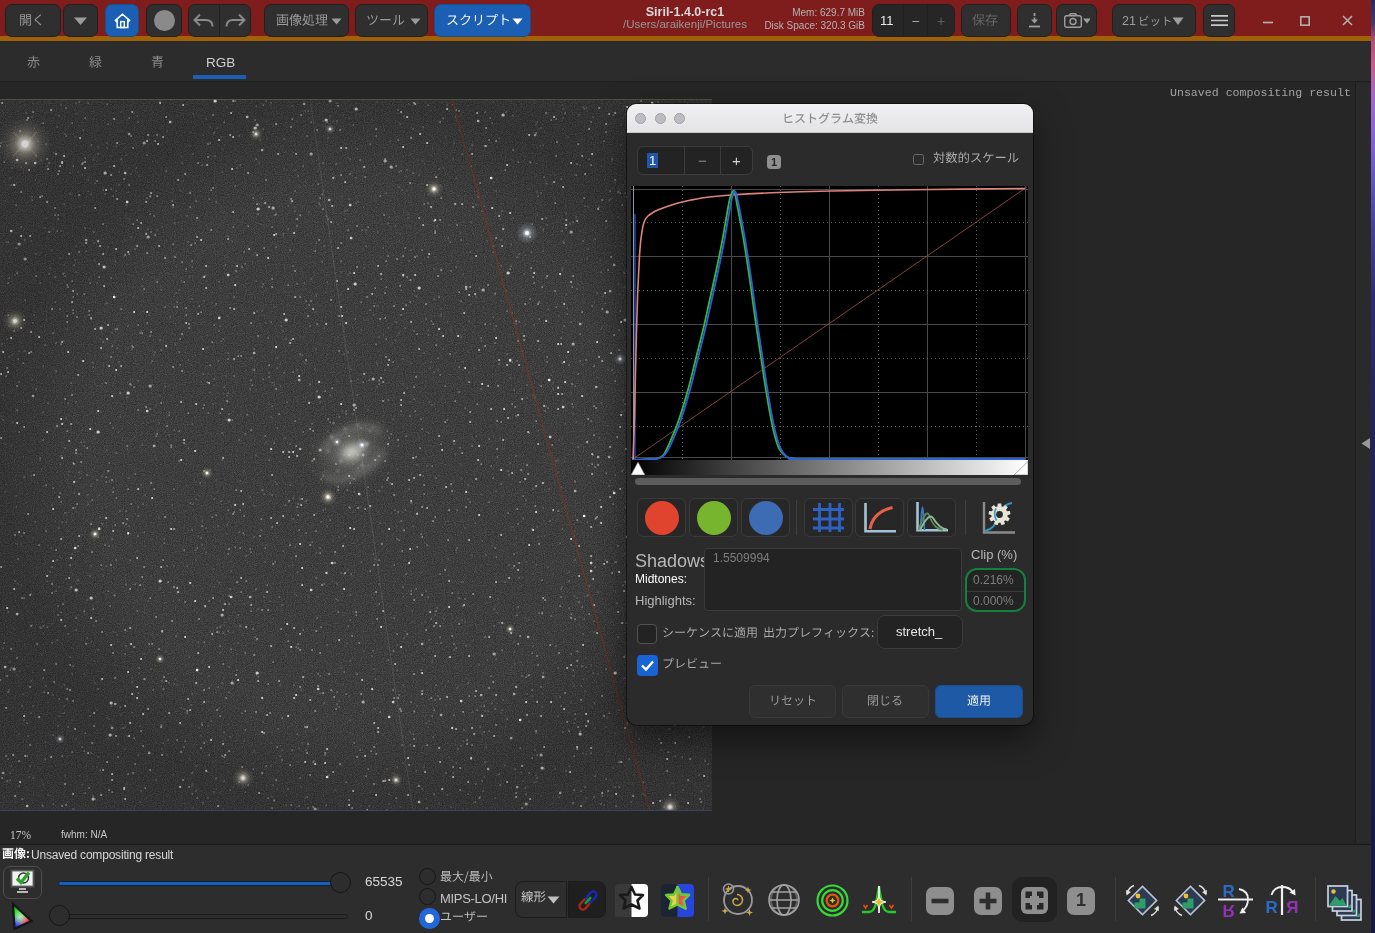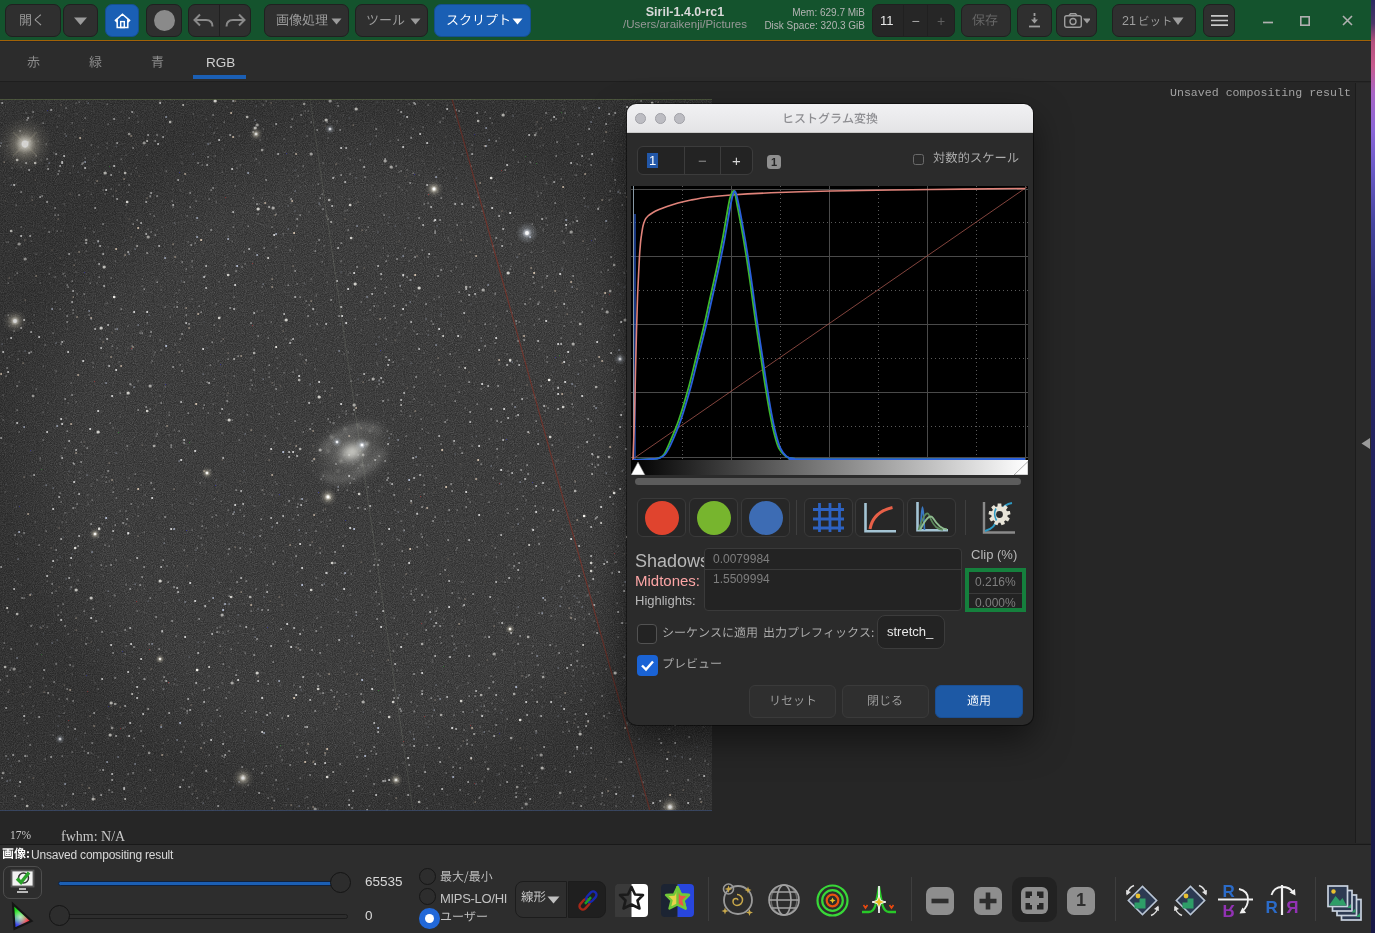--- a/index.html
+++ b/index.html
@@ -1,20 +1,20 @@
 <!DOCTYPE html>
 <html><head><meta charset="utf-8"><style>
 *{margin:0;padding:0;box-sizing:border-box}
 html,body{width:1375px;height:933px;overflow:hidden;background:#262626;
  font-family:"Liberation Sans",sans-serif;}
 .abs{position:absolute}
 .hdr-btn{position:absolute;height:33px;top:4px;border-radius:7px;background:#2f2f2f;
  border:1px solid #202020;color:#9b9b9b;font-size:13px;display:flex;align-items:center;justify-content:center}
 </style></head><body>
-<div class="abs" style="left:0;top:0;width:1371px;height:41px;background:#14532d;border-bottom:1px solid #a16207">
+<div class="abs" style="left:0;top:0;width:1371px;height:41px;background:#7f1d1d;border-bottom:5px solid #a16207">
     <div class="hdr-btn" style="left:5px;width:56px"></div>
     <svg style="position:absolute;left:19px;top:13px" width="27" height="15" viewBox="0 0 27 15">
       <path transform="translate(0,11.7)" d="M3.3 -5.2H9.7V-4.4H3.3ZM3.0 -2.9H10.0V-2.1H3.0ZM7.4 -4.9H8.2V0.8H7.4ZM4.7 -4.9H5.5V-2.5Q5.5 -2.2 5.5 -1.8Q5.4 -1.3 5.2 -0.8Q5.0 -0.3 4.7 0.1Q4.3 0.6 3.8 1.0Q3.6 0.8 3.5 0.7Q3.3 0.5 3.1 0.4Q3.8 -0.0 4.1 -0.6Q4.4 -1.1 4.6 -1.6Q4.7 -2.1 4.7 -2.5ZM1.7 -8.6H5.3V-7.9H1.7ZM7.6 -8.6H11.3V-7.9H7.6ZM10.9 -10.4H11.9V-0.2Q11.9 0.2 11.8 0.5Q11.7 0.7 11.4 0.8Q11.1 1.0 10.6 1.0Q10.1 1.0 9.4 1.0Q9.3 0.9 9.3 0.7Q9.3 0.5 9.2 0.4Q9.1 0.2 9.1 0.0Q9.6 0.1 10.1 0.1Q10.5 0.1 10.7 0.0Q10.8 0.0 10.9 -0.0Q10.9 -0.1 10.9 -0.2ZM1.7 -10.4H5.9V-6.0H1.7V-6.7H5.0V-9.6H1.7ZM11.4 -10.4V-9.6H8.0V-6.7H11.4V-6.0H7.1V-10.4ZM1.2 -10.4H2.1V1.1H1.2Z M22.2 -9.6Q21.9 -9.4 21.7 -9.2Q21.4 -9.0 21.3 -8.8Q20.9 -8.6 20.4 -8.2Q20.0 -7.8 19.4 -7.3Q18.9 -6.9 18.4 -6.5Q17.9 -6.1 17.5 -5.8Q17.2 -5.5 17.0 -5.2Q16.9 -5.0 17.0 -4.8Q17.2 -4.6 17.6 -4.2Q17.9 -3.9 18.4 -3.5Q18.9 -3.2 19.4 -2.7Q19.9 -2.3 20.5 -1.8Q21.0 -1.3 21.5 -0.9Q22.0 -0.4 22.4 -0.0L21.5 0.8Q21.1 0.4 20.6 -0.1Q20.3 -0.5 19.8 -0.9Q19.3 -1.4 18.7 -1.9Q18.1 -2.4 17.5 -2.9Q17.0 -3.4 16.5 -3.7Q15.9 -4.3 15.7 -4.6Q15.6 -5.0 15.8 -5.4Q16.0 -5.8 16.6 -6.3Q17.0 -6.6 17.5 -7.0Q18.0 -7.5 18.6 -7.9Q19.1 -8.4 19.6 -8.8Q20.1 -9.2 20.4 -9.6Q20.6 -9.8 20.9 -10.0Q21.1 -10.3 21.2 -10.4Z" fill="#9b9b9b"></path>
     </svg>
     <div class="hdr-btn" style="left:63px;width:35px">
       <svg width="15" height="10">
         <path d="M1 1.5 L14 1.5 L7.5 9z" fill="#9b9b9b"></path>
       </svg>
     </div>
     <div class="hdr-btn" style="left:105px;width:34px;background:#1a5fb4;border-color:#15508f">
@@ -338,21 +338,21 @@
         <g stroke="#efe6c8" opacity="0.17" stroke-width="1.4">
           <path d="M13 33 L37 57"></path>
           <path d="M37 33 L13 57"></path>
         </g>
         <rect width="712" height="712" fill="url(#vig)"></rect>
         <rect x="0" y="0" width="712" height="1" fill="#5a6a42" opacity="0.6"></rect>
         <rect x="0" y="711" width="712" height="1" fill="#3a4a6a" opacity="0.8"></rect>
       </svg>
     </div>
     <div class="abs" style="left:10px;top:746px;color:#c8c8c8;font-size:11.5px;font-family:Liberation Serif, serif">17%</div>
-    <div class="abs" style="left:61px;top:746px;color:#c8c8c8;font-size:14px;font-family:Liberation Serif, serif">fwhm: N/A</div>
+    <div class="abs" style="left:61px;top:746px;color:#c8c8c8;font-size:10px;font-family:Liberation Sans, sans-serif">fwhm: N/A</div>
   </div>
 <div class="abs" style="left:1355px;top:83px;width:16px;height:760px;background:#2a2a2a;border-left:1px solid #1c1c1c">
     <svg class="abs" style="left:4px;top:354px" width="11" height="13">
       <path d="M10 1 L10 12 L1.5 6.5z" fill="#9a9a9a"></path>
     </svg>
   </div>
 <div class="abs" style="left:0;top:844px;width:1371px;height:89px;background:#2d2d2d;border-top:1px solid #191919">
     <svg style="position:absolute;left:2px;top:2px" width="29" height="14" viewBox="0 0 29 14">
       <path transform="translate(0,10.8)" d="M1.8 -1.0H10.2V0.4H1.8ZM0.6 -9.5H11.4V-8.1H0.6ZM1.0 -7.3H2.4V1.1H1.0ZM9.6 -7.3H11.0V1.1H9.6ZM5.2 -9.1H6.7V-6.6H5.2ZM5.3 -6.6H6.6V-2.1H5.3ZM4.3 -3.9V-2.9H7.6V-3.9ZM4.3 -6.0V-5.0H7.6V-6.0ZM3.1 -7.2H8.9V-1.7H3.1Z M17.5 -10.2 18.9 -9.9Q18.4 -9.1 17.7 -8.2Q17.1 -7.4 16.2 -6.6Q16.0 -6.8 15.7 -7.1Q15.4 -7.3 15.1 -7.4Q15.7 -7.8 16.1 -8.3Q16.6 -8.8 17.0 -9.3Q17.3 -9.7 17.5 -10.2ZM17.9 -9.5H20.6V-8.4H17.1ZM17.3 -6.8V-5.9H21.8V-6.8ZM16.0 -7.8H23.2V-4.9H16.0ZM18.8 -7.3H20.1V-5.4H18.8ZM19.1 -5.8 20.1 -5.4Q19.6 -4.9 19.0 -4.4Q18.3 -4.0 17.6 -3.6Q16.8 -3.2 16.1 -3.0Q16.1 -3.1 15.9 -3.3Q15.8 -3.5 15.6 -3.6Q15.5 -3.8 15.4 -3.9Q16.0 -4.1 16.7 -4.4Q17.4 -4.7 18.0 -5.0Q18.7 -5.4 19.1 -5.8ZM17.6 -4.2 18.5 -4.7Q19.3 -4.3 19.7 -3.7Q20.1 -3.1 20.4 -2.4Q20.6 -1.8 20.6 -1.2Q20.6 -0.6 20.4 -0.1Q20.3 0.3 20.0 0.6Q19.7 0.9 19.4 1.0Q19.1 1.1 18.7 1.1Q18.5 1.1 18.3 1.1Q18.1 1.1 17.8 1.1Q17.8 0.8 17.8 0.5Q17.7 0.1 17.5 -0.2Q17.8 -0.1 18.0 -0.1Q18.2 -0.1 18.4 -0.1Q18.6 -0.1 18.8 -0.1Q18.9 -0.2 19.0 -0.3Q19.2 -0.5 19.3 -0.9Q19.3 -1.4 19.2 -1.9Q19.1 -2.5 18.7 -3.1Q18.3 -3.7 17.6 -4.2ZM18.8 -4.0 19.6 -3.4Q19.2 -3.1 18.6 -2.7Q18.0 -2.3 17.3 -1.9Q16.7 -1.6 16.1 -1.3Q16.0 -1.5 15.8 -1.8Q15.6 -2.1 15.4 -2.2Q16.0 -2.4 16.7 -2.7Q17.3 -3.0 17.9 -3.3Q18.5 -3.6 18.8 -4.0ZM19.4 -2.7 20.3 -2.1Q19.8 -1.6 19.1 -1.1Q18.4 -0.6 17.5 -0.1Q16.7 0.4 16.0 0.7Q15.9 0.4 15.6 0.1Q15.4 -0.2 15.2 -0.4Q15.8 -0.5 16.4 -0.8Q17.0 -1.0 17.5 -1.4Q18.1 -1.7 18.6 -2.0Q19.1 -2.4 19.4 -2.7ZM22.7 -4.7 23.6 -3.8Q23.2 -3.4 22.7 -3.1Q22.2 -2.7 21.8 -2.4L21.0 -3.2Q21.2 -3.4 21.5 -3.6Q21.9 -3.9 22.2 -4.2Q22.5 -4.4 22.7 -4.7ZM21.0 -5.5Q21.2 -4.5 21.5 -3.5Q21.9 -2.5 22.5 -1.7Q23.0 -1.0 23.8 -0.5Q23.6 -0.4 23.5 -0.2Q23.3 -0.0 23.1 0.2Q23.0 0.4 22.9 0.6Q22.0 0.0 21.4 -0.9Q20.8 -1.8 20.5 -2.9Q20.1 -4.0 19.8 -5.3ZM20.1 -9.5H20.4L20.7 -9.5L21.5 -8.9Q21.2 -8.4 20.8 -7.8Q20.4 -7.2 19.9 -6.8Q19.8 -7.0 19.6 -7.3Q19.3 -7.5 19.2 -7.7Q19.4 -8.0 19.7 -8.4Q20.0 -8.9 20.1 -9.2ZM14.5 -10.2 15.8 -9.8Q15.5 -8.7 15.0 -7.7Q14.6 -6.6 14.0 -5.6Q13.4 -4.7 12.8 -4.0Q12.8 -4.1 12.7 -4.4Q12.5 -4.7 12.4 -5.0Q12.3 -5.3 12.1 -5.5Q12.6 -6.1 13.1 -6.8Q13.5 -7.6 13.9 -8.4Q14.3 -9.3 14.5 -10.2ZM13.6 -6.9 14.9 -8.2 14.9 -8.2V1.1H13.6Z M26.0 -4.4Q25.5 -4.4 25.2 -4.7Q24.9 -5.0 24.9 -5.5Q24.9 -6.0 25.2 -6.4Q25.5 -6.7 26.0 -6.7Q26.4 -6.7 26.7 -6.4Q27.1 -6.0 27.1 -5.5Q27.1 -5.0 26.7 -4.7Q26.4 -4.4 26.0 -4.4ZM26.0 0.2Q25.5 0.2 25.2 -0.2Q24.9 -0.5 24.9 -1.0Q24.9 -1.5 25.2 -1.8Q25.5 -2.1 26.0 -2.1Q26.4 -2.1 26.7 -1.8Q27.1 -1.5 27.1 -1.0Q27.1 -0.5 26.7 -0.2Q26.4 0.2 26.0 0.2Z" fill="#ffffff"></path>
     </svg>
@@ -610,39 +610,38 @@
       <path d="M5 2 V32.5 H36" stroke="#8a8a8a" stroke-width="2.4" fill="none"></path>
       <path d="M6 31 Q16 29 19 17 Q22 5 33 3" stroke="#2e9ac4" stroke-width="2" fill="none"></path>
       <g fill="#e8e4d8">
         <circle cx="20.5" cy="14.5" r="8.2"></circle>
         <path d="M18.4 7.2 L18.7 3.6 L22.3 3.6 L22.6 7.2 L23.6 7.6 L26.1 5.1 L28.8 7.3 L26.8 10.3 L27.3 11.2 L30.9 10.9 L31.5 14.3 L28.1 15.3 L27.9 16.3 L30.8 18.4 L29.0 21.4 L25.8 20.0 L25.0 20.6 L25.9 24.1 L22.6 25.3 L21.0 22.1 L20.0 22.1 L18.4 25.3 L15.1 24.1 L16.0 20.6 L15.2 20.0 L12.0 21.4 L10.2 18.4 L13.1 16.3 L12.9 15.3 L9.5 14.3 L10.1 10.9 L13.7 11.2 L14.2 10.3 L12.2 7.3 L14.9 5.1 L17.4 7.6z"></path>
       </g>
       <circle cx="20.5" cy="14.5" r="3.4" fill="#2b2b2b"></circle>
       <path d="M17 8.5 Q14 14 17.5 20.5" stroke="#2e9ac4" stroke-width="1.6" fill="none"></path>
     </svg>
     <div class="abs" style="left:8px;top:447px;font-size:18px;color:#b8b8b8">Shadows:</div>
-    <div class="abs" style="left:8px;top:468px;font-size:15px;color:#fca5a5">Midtones:</div>
+    <div class="abs" style="left:8px;top:468px;font-size:12px;color:#ffffff">Midtones:</div>
     <div class="abs" style="left:8px;top:489px;font-size:13px;color:#b8b8b8">Highlights:</div>
     <div class="abs" style="left:77px;top:444px;width:258px;height:63px;background:#232323;border:1px solid #3a3a3a;border-radius:4px">
-      <div style="height:21px;border-bottom:1px solid #3a3a3a;color:#7e7e7e;font-size:12px;line-height:20px;padding-left:8px">0.0079984</div>
       <div style="height:20px;color:#7e7e7e;font-size:12px;line-height:19px;padding-left:8px">1.5509994</div>
     </div>
     <div class="abs" style="left:344px;top:443px;font-size:13px;color:#b8b8b8">Clip (%)</div>
-    <div class="abs" style="left:338px;top:464px;width:61px;height:44px;background:#232323;border:4px solid #15803d;border-radius:0">
+    <div class="abs" style="left:338px;top:464px;width:61px;height:44px;background:#232323;border:2px solid #15803d;border-radius:12px">
       <div style="height:22px;border-bottom:1px solid #3a3a3a;color:#7e7e7e;font-size:12px;line-height:21px;padding-left:6px">0.216%</div>
       <div style="height:20px;color:#7e7e7e;font-size:12px;line-height:19px;padding-left:6px">0.000%</div>
     </div>
     <div class="abs" style="left:10px;top:520px;width:20px;height:20px;background:#232323;border:1px solid #525252;border-radius:4px"></div>
     <svg style="position:absolute;left:35px;top:522px" width="97" height="14" viewBox="0 0 97 14">
       <path transform="translate(0,10.8)" d="M3.6 -9.2Q3.9 -9.1 4.2 -8.8Q4.6 -8.6 5.0 -8.4Q5.4 -8.1 5.7 -7.9Q6.0 -7.7 6.2 -7.5L5.7 -6.7Q5.4 -6.9 5.1 -7.1Q4.8 -7.3 4.4 -7.6Q4.0 -7.8 3.7 -8.0Q3.3 -8.3 3.1 -8.4ZM1.8 -0.6Q2.5 -0.8 3.2 -1.0Q3.9 -1.1 4.5 -1.4Q5.2 -1.7 5.8 -2.0Q6.8 -2.6 7.7 -3.3Q8.5 -4.0 9.2 -4.8Q9.9 -5.6 10.4 -6.4L11.0 -5.4Q10.2 -4.2 9.0 -3.1Q7.8 -2.0 6.3 -1.2Q5.7 -0.8 5.0 -0.5Q4.3 -0.2 3.6 0.0Q2.9 0.2 2.4 0.3ZM1.8 -6.5Q2.1 -6.4 2.4 -6.2Q2.8 -5.9 3.2 -5.7Q3.6 -5.5 3.9 -5.3Q4.2 -5.0 4.4 -4.9L3.9 -4.1Q3.7 -4.2 3.3 -4.4Q3.0 -4.7 2.6 -4.9Q2.3 -5.1 1.9 -5.4Q1.5 -5.6 1.3 -5.7Z M13.2 -5.2Q13.4 -5.2 13.7 -5.2Q13.9 -5.2 14.2 -5.1Q14.6 -5.1 14.9 -5.1Q15.1 -5.1 15.5 -5.1Q15.9 -5.1 16.4 -5.1Q17.0 -5.1 17.6 -5.1Q18.2 -5.1 18.8 -5.1Q19.4 -5.1 19.9 -5.1Q20.5 -5.1 20.9 -5.1Q21.3 -5.1 21.5 -5.1Q21.9 -5.1 22.2 -5.2Q22.6 -5.2 22.8 -5.2V-4.0Q22.6 -4.0 22.2 -4.1Q21.9 -4.1 21.5 -4.1Q21.3 -4.1 20.9 -4.1Q20.5 -4.1 19.9 -4.1Q19.4 -4.1 18.8 -4.1Q18.2 -4.1 17.6 -4.1Q17.0 -4.1 16.4 -4.1Q15.9 -4.1 15.5 -4.1Q15.1 -4.1 14.9 -4.1Q14.4 -4.1 14.0 -4.1Q13.5 -4.0 13.2 -4.0Z M28.9 -9.3Q28.9 -9.1 28.8 -8.8Q28.7 -8.6 28.6 -8.4Q28.6 -8.2 28.4 -7.8Q28.3 -7.5 28.2 -7.2Q28.0 -6.8 27.8 -6.5Q27.6 -6.0 27.3 -5.5Q26.9 -5.0 26.5 -4.5Q26.1 -4.0 25.7 -3.7L24.8 -4.3Q25.1 -4.5 25.4 -4.8Q25.7 -5.2 26.0 -5.5Q26.3 -5.9 26.5 -6.2Q26.8 -6.6 26.9 -6.9Q27.2 -7.3 27.3 -7.8Q27.5 -8.2 27.6 -8.5Q27.7 -8.8 27.7 -9.0Q27.8 -9.3 27.8 -9.5ZM27.4 -7.2Q27.6 -7.2 28.0 -7.2Q28.4 -7.2 28.9 -7.2Q29.5 -7.2 30.1 -7.2Q30.7 -7.2 31.3 -7.2Q31.9 -7.2 32.5 -7.2Q33.0 -7.2 33.4 -7.2Q33.7 -7.2 33.9 -7.2Q34.1 -7.2 34.4 -7.2Q34.7 -7.2 35.0 -7.3V-6.3Q34.7 -6.3 34.4 -6.3Q34.1 -6.3 33.9 -6.3Q33.7 -6.3 33.2 -6.3Q32.8 -6.3 32.1 -6.3Q31.4 -6.3 30.7 -6.3Q29.9 -6.3 29.3 -6.3Q28.6 -6.3 28.1 -6.3Q27.5 -6.3 27.3 -6.3ZM31.8 -6.7Q31.8 -5.3 31.5 -4.2Q31.3 -3.1 30.8 -2.2Q30.3 -1.4 29.7 -0.7Q29.0 -0.0 28.2 0.5L27.2 -0.2Q27.5 -0.3 27.7 -0.5Q28.0 -0.6 28.2 -0.8Q28.6 -1.1 29.1 -1.6Q29.6 -2.1 29.9 -2.8Q30.3 -3.6 30.6 -4.5Q30.8 -5.5 30.8 -6.7Z M38.7 -8.8Q39.0 -8.6 39.5 -8.3Q39.9 -7.9 40.3 -7.6Q40.8 -7.2 41.1 -6.9Q41.5 -6.6 41.8 -6.3L41.0 -5.6Q40.8 -5.8 40.4 -6.1Q40.1 -6.5 39.6 -6.8Q39.2 -7.2 38.8 -7.5Q38.4 -7.8 38.0 -8.1ZM37.7 -0.8Q38.7 -0.9 39.6 -1.2Q40.5 -1.5 41.2 -1.8Q41.9 -2.2 42.5 -2.5Q43.4 -3.1 44.2 -3.8Q45.0 -4.6 45.6 -5.4Q46.2 -6.2 46.5 -6.9L47.1 -5.9Q46.7 -5.2 46.1 -4.4Q45.5 -3.6 44.7 -2.9Q44.0 -2.2 43.0 -1.6Q42.4 -1.3 41.7 -0.9Q41.0 -0.5 40.2 -0.2Q39.3 0.0 38.3 0.2Z M57.6 -8.0Q57.5 -8.0 57.5 -7.8Q57.4 -7.6 57.3 -7.5Q57.1 -6.9 56.7 -6.2Q56.3 -5.5 55.9 -4.8Q55.4 -4.1 54.9 -3.5Q54.2 -2.8 53.5 -2.1Q52.7 -1.4 51.8 -0.8Q50.9 -0.2 50.0 0.3L49.2 -0.5Q50.2 -0.9 51.1 -1.5Q52.0 -2.1 52.7 -2.7Q53.5 -3.4 54.1 -4.1Q54.6 -4.6 55.0 -5.2Q55.4 -5.7 55.7 -6.3Q56.0 -7.0 56.1 -7.4Q56.0 -7.4 55.7 -7.4Q55.3 -7.4 54.8 -7.4Q54.3 -7.4 53.8 -7.4Q53.3 -7.4 52.8 -7.4Q52.3 -7.4 51.9 -7.4Q51.6 -7.4 51.5 -7.4Q51.2 -7.4 51.0 -7.4Q50.7 -7.4 50.5 -7.4Q50.3 -7.4 50.2 -7.4V-8.5Q50.3 -8.5 50.6 -8.4Q50.8 -8.4 51.0 -8.4Q51.3 -8.4 51.5 -8.4Q51.6 -8.4 51.9 -8.4Q52.3 -8.4 52.8 -8.4Q53.3 -8.4 53.8 -8.4Q54.3 -8.4 54.8 -8.4Q55.3 -8.4 55.6 -8.4Q56.0 -8.4 56.1 -8.4Q56.4 -8.4 56.6 -8.4Q56.9 -8.5 57.0 -8.5ZM55.1 -4.2Q55.6 -3.8 56.1 -3.3Q56.6 -2.8 57.1 -2.3Q57.6 -1.7 58.0 -1.3Q58.5 -0.8 58.8 -0.4L58.0 0.3Q57.5 -0.2 56.9 -0.9Q56.3 -1.6 55.7 -2.2Q55.0 -2.9 54.4 -3.5Z M65.5 -8.1Q66.0 -8.0 66.6 -8.0Q67.3 -7.9 68.0 -8.0Q68.7 -8.0 69.3 -8.0Q70.0 -8.0 70.4 -8.1V-7.1Q69.9 -7.1 69.3 -7.1Q68.6 -7.0 68.0 -7.0Q67.3 -7.0 66.6 -7.1Q66.0 -7.1 65.5 -7.1ZM65.9 -3.2Q65.9 -2.9 65.8 -2.6Q65.8 -2.4 65.8 -2.1Q65.8 -1.9 65.9 -1.7Q65.9 -1.5 66.2 -1.4Q66.4 -1.2 66.8 -1.1Q67.2 -1.0 67.8 -1.0Q68.6 -1.0 69.3 -1.1Q70.0 -1.2 70.8 -1.3L70.8 -0.3Q70.2 -0.2 69.5 -0.2Q68.7 -0.1 67.8 -0.1Q66.3 -0.1 65.6 -0.6Q64.9 -1.0 64.9 -1.9Q64.9 -2.2 64.9 -2.5Q65.0 -2.9 65.1 -3.3ZM63.2 -9.0Q63.2 -8.9 63.1 -8.8Q63.1 -8.6 63.0 -8.5Q63.0 -8.3 63.0 -8.2Q62.9 -7.9 62.8 -7.4Q62.7 -7.0 62.7 -6.5Q62.6 -6.0 62.5 -5.5Q62.5 -5.0 62.4 -4.5Q62.4 -4.0 62.4 -3.6Q62.4 -3.2 62.4 -2.8Q62.4 -2.4 62.5 -1.9Q62.6 -2.2 62.7 -2.5Q62.8 -2.8 62.9 -3.1Q63.1 -3.5 63.2 -3.7L63.7 -3.3Q63.5 -2.9 63.3 -2.4Q63.2 -1.8 63.0 -1.4Q62.9 -0.9 62.8 -0.6Q62.8 -0.5 62.8 -0.3Q62.8 -0.2 62.8 -0.1Q62.8 0.0 62.8 0.1Q62.8 0.2 62.8 0.3L61.9 0.4Q61.8 -0.2 61.6 -1.2Q61.5 -2.2 61.5 -3.5Q61.5 -4.1 61.6 -4.8Q61.6 -5.5 61.7 -6.2Q61.8 -6.8 61.9 -7.4Q62.0 -7.9 62.0 -8.3Q62.1 -8.5 62.1 -8.7Q62.1 -8.9 62.1 -9.1Z M75.0 -5.3V-1.1H74.1V-4.5H72.6V-5.3ZM75.0 -1.5Q75.4 -0.8 76.2 -0.5Q76.9 -0.2 78.0 -0.1Q78.5 -0.1 79.2 -0.1Q79.9 -0.1 80.7 -0.1Q81.5 -0.1 82.3 -0.1Q83.0 -0.1 83.5 -0.2Q83.5 -0.1 83.4 0.1Q83.4 0.2 83.3 0.4Q83.3 0.6 83.3 0.7Q82.8 0.7 82.1 0.7Q81.4 0.8 80.6 0.8Q79.9 0.8 79.2 0.8Q78.5 0.7 78.0 0.7Q76.8 0.7 76.0 0.3Q75.1 0.0 74.6 -0.7Q74.2 -0.3 73.8 0.1Q73.3 0.5 72.9 0.9L72.4 -0.0Q72.8 -0.3 73.3 -0.7Q73.7 -1.1 74.2 -1.5ZM72.7 -9.3 73.4 -9.8Q73.7 -9.5 74.1 -9.2Q74.5 -8.8 74.8 -8.5Q75.1 -8.1 75.3 -7.8L74.6 -7.3Q74.4 -7.6 74.1 -7.9Q73.8 -8.3 73.4 -8.6Q73.0 -9.0 72.7 -9.3ZM75.6 -9.1H83.4V-8.3H75.6ZM77.3 -5.6H81.6V-5.0H77.3ZM79.0 -10.1H79.8V-8.6H79.0ZM79.1 -6.4H79.8V-3.9H79.1ZM76.1 -7.1H82.4V-6.4H76.9V-0.8H76.1ZM77.9 -4.1H78.5V-1.4H77.9ZM78.2 -4.1H81.1V-1.9H78.2V-2.5H80.4V-3.5H78.2ZM82.1 -7.1H82.9V-1.8Q82.9 -1.5 82.8 -1.3Q82.8 -1.1 82.5 -1.0Q82.3 -0.9 81.9 -0.9Q81.5 -0.8 81.0 -0.8Q81.0 -1.0 80.9 -1.2Q80.8 -1.4 80.7 -1.6Q81.1 -1.6 81.5 -1.6Q81.8 -1.6 81.9 -1.6Q82.0 -1.6 82.1 -1.6Q82.1 -1.7 82.1 -1.8ZM81.0 -8.5 81.8 -8.3Q81.6 -7.9 81.4 -7.5Q81.2 -7.2 81.1 -6.9L80.3 -7.1Q80.5 -7.4 80.7 -7.8Q80.9 -8.2 81.0 -8.5ZM77.1 -8.2 77.9 -8.4Q78.1 -8.1 78.2 -7.8Q78.4 -7.4 78.5 -7.2L77.7 -6.9Q77.6 -7.2 77.5 -7.6Q77.3 -7.9 77.1 -8.2Z M86.3 -9.2H94.1V-8.4H86.3ZM86.3 -6.4H94.1V-5.6H86.3ZM86.3 -3.6H94.1V-2.7H86.3ZM85.8 -9.2H86.7V-4.9Q86.7 -4.2 86.7 -3.4Q86.6 -2.6 86.4 -1.8Q86.3 -1.0 86.0 -0.3Q85.6 0.4 85.1 1.0Q85.0 0.9 84.9 0.8Q84.8 0.7 84.6 0.6Q84.5 0.5 84.4 0.4Q84.9 -0.1 85.2 -0.8Q85.5 -1.5 85.6 -2.2Q85.8 -2.9 85.8 -3.6Q85.8 -4.3 85.8 -4.9ZM93.8 -9.2H94.6V-0.3Q94.6 0.2 94.5 0.4Q94.4 0.6 94.1 0.7Q93.8 0.9 93.3 0.9Q92.7 0.9 91.9 0.9Q91.8 0.7 91.7 0.5Q91.6 0.2 91.5 0.0Q92.0 0.0 92.4 0.0Q92.7 0.0 93.0 0.0Q93.3 0.0 93.4 0.0Q93.6 0.0 93.7 -0.0Q93.8 -0.1 93.8 -0.3ZM89.6 -8.9H90.5V0.8H89.6Z" fill="#adadad"></path>
     </svg>
     <svg style="position:absolute;left:136px;top:522px" width="113" height="14" viewBox="0 0 113 14">
       <path transform="translate(0,10.8)" d="M1.8 -0.7H10.3V0.2H1.8ZM5.5 -10.0H6.4V-0.2H5.5ZM1.4 -4.0H2.3V1.0H1.4ZM9.8 -4.0H10.7V0.9H9.8ZM1.8 -8.9H2.7V-5.7H9.3V-8.9H10.2V-4.8H1.8Z M13.0 -7.5H22.3V-6.5H13.0ZM22.0 -7.5H22.9Q22.9 -7.5 22.9 -7.4Q22.9 -7.3 22.9 -7.2Q22.9 -7.1 22.9 -7.0Q22.8 -5.1 22.7 -3.8Q22.6 -2.5 22.4 -1.7Q22.3 -0.8 22.2 -0.3Q22.0 0.2 21.8 0.4Q21.6 0.6 21.4 0.7Q21.1 0.8 20.8 0.9Q20.5 0.9 19.9 0.9Q19.4 0.9 18.8 0.8Q18.8 0.6 18.8 0.4Q18.7 0.1 18.5 -0.1Q19.2 -0.0 19.7 -0.0Q20.2 -0.0 20.4 -0.0Q20.6 -0.0 20.8 -0.0Q20.9 -0.1 21.0 -0.2Q21.2 -0.4 21.3 -0.8Q21.4 -1.3 21.6 -2.1Q21.7 -2.9 21.8 -4.2Q21.9 -5.5 22.0 -7.3ZM16.9 -10.1H17.9V-8.0Q17.9 -7.2 17.8 -6.2Q17.7 -5.3 17.5 -4.4Q17.2 -3.4 16.7 -2.5Q16.2 -1.5 15.4 -0.6Q14.6 0.2 13.3 1.0Q13.3 0.9 13.1 0.8Q13.0 0.6 12.9 0.5Q12.8 0.4 12.6 0.3Q13.8 -0.4 14.6 -1.2Q15.4 -2.1 15.9 -2.9Q16.3 -3.8 16.6 -4.7Q16.8 -5.5 16.8 -6.4Q16.9 -7.2 16.9 -8.0Z M33.7 -8.6Q33.7 -8.3 33.9 -8.1Q34.1 -7.8 34.5 -7.8Q34.8 -7.8 35.0 -8.1Q35.3 -8.3 35.3 -8.6Q35.3 -8.9 35.0 -9.2Q34.8 -9.4 34.5 -9.4Q34.1 -9.4 33.9 -9.2Q33.7 -8.9 33.7 -8.6ZM33.1 -8.6Q33.1 -9.0 33.3 -9.3Q33.5 -9.6 33.8 -9.8Q34.1 -10.0 34.5 -10.0Q34.8 -10.0 35.1 -9.8Q35.4 -9.6 35.6 -9.3Q35.8 -9.0 35.8 -8.6Q35.8 -8.2 35.6 -7.9Q35.4 -7.6 35.1 -7.5Q34.8 -7.3 34.5 -7.3Q34.1 -7.3 33.8 -7.5Q33.5 -7.6 33.3 -7.9Q33.1 -8.2 33.1 -8.6ZM34.2 -7.8Q34.1 -7.7 34.1 -7.5Q34.0 -7.4 34.0 -7.2Q33.9 -6.7 33.7 -6.2Q33.6 -5.6 33.3 -5.0Q33.1 -4.4 32.8 -3.8Q32.5 -3.2 32.2 -2.8Q31.6 -2.1 31.0 -1.5Q30.3 -0.9 29.4 -0.4Q28.6 0.1 27.5 0.4L26.6 -0.5Q27.8 -0.8 28.7 -1.2Q29.5 -1.6 30.2 -2.2Q30.8 -2.7 31.3 -3.4Q31.8 -3.9 32.1 -4.6Q32.4 -5.3 32.6 -6.0Q32.8 -6.7 32.9 -7.3Q32.7 -7.3 32.3 -7.3Q31.8 -7.3 31.2 -7.3Q30.5 -7.3 29.8 -7.3Q29.1 -7.3 28.5 -7.3Q27.9 -7.3 27.4 -7.3Q26.9 -7.3 26.8 -7.3Q26.4 -7.3 26.1 -7.3Q25.8 -7.3 25.6 -7.2V-8.3Q25.7 -8.3 25.9 -8.3Q26.1 -8.2 26.4 -8.2Q26.6 -8.2 26.8 -8.2Q26.9 -8.2 27.3 -8.2Q27.6 -8.2 28.2 -8.2Q28.7 -8.2 29.2 -8.2Q29.8 -8.2 30.4 -8.2Q31.0 -8.2 31.5 -8.2Q32.0 -8.2 32.3 -8.2Q32.7 -8.2 32.8 -8.2Q32.9 -8.2 33.1 -8.2Q33.3 -8.2 33.4 -8.3Z M38.7 -0.4Q38.7 -0.5 38.8 -0.7Q38.8 -0.8 38.8 -1.0Q38.8 -1.2 38.8 -1.6Q38.8 -2.1 38.8 -2.8Q38.8 -3.5 38.8 -4.3Q38.8 -5.0 38.8 -5.7Q38.8 -6.4 38.8 -7.0Q38.8 -7.6 38.8 -7.8Q38.8 -8.0 38.8 -8.2Q38.7 -8.4 38.7 -8.6Q38.7 -8.8 38.7 -8.9H39.9Q39.8 -8.7 39.8 -8.4Q39.8 -8.1 39.8 -7.8Q39.8 -7.6 39.8 -7.1Q39.8 -6.7 39.8 -6.1Q39.8 -5.5 39.8 -4.9Q39.8 -4.2 39.8 -3.6Q39.8 -3.0 39.8 -2.4Q39.8 -1.9 39.8 -1.5Q39.8 -1.2 39.8 -1.0Q40.6 -1.2 41.6 -1.6Q42.5 -2.0 43.4 -2.6Q44.2 -3.1 45.0 -3.8Q45.8 -4.4 46.3 -5.1L46.9 -4.3Q45.7 -2.8 43.9 -1.7Q42.1 -0.7 39.9 0.0Q39.8 0.0 39.6 0.1Q39.5 0.1 39.4 0.2Z M58.3 -8.0Q58.3 -7.9 58.2 -7.7Q58.2 -7.6 58.2 -7.4Q58.1 -6.9 57.9 -6.3Q57.7 -5.8 57.5 -5.2Q57.3 -4.5 57.0 -4.0Q56.7 -3.4 56.4 -3.0Q55.8 -2.3 55.1 -1.7Q54.5 -1.0 53.6 -0.6Q52.7 -0.1 51.6 0.3L50.8 -0.6Q52.0 -0.9 52.9 -1.4Q53.7 -1.8 54.4 -2.3Q55.0 -2.9 55.5 -3.5Q55.9 -4.1 56.3 -4.8Q56.6 -5.5 56.8 -6.2Q57.0 -6.9 57.1 -7.4Q56.9 -7.4 56.4 -7.4Q56.0 -7.4 55.3 -7.4Q54.7 -7.4 54.0 -7.4Q53.3 -7.4 52.7 -7.4Q52.0 -7.4 51.6 -7.4Q51.1 -7.4 50.9 -7.4Q50.6 -7.4 50.3 -7.4Q50.0 -7.4 49.7 -7.4V-8.5Q49.9 -8.4 50.1 -8.4Q50.3 -8.4 50.5 -8.4Q50.8 -8.4 50.9 -8.4Q51.1 -8.4 51.5 -8.4Q51.8 -8.4 52.3 -8.4Q52.8 -8.4 53.4 -8.4Q54.0 -8.4 54.6 -8.4Q55.2 -8.4 55.7 -8.4Q56.2 -8.4 56.5 -8.4Q56.8 -8.4 57.0 -8.4Q57.1 -8.4 57.3 -8.4Q57.4 -8.4 57.6 -8.4Z M61.5 -3.1Q62.3 -3.3 63.1 -3.6Q63.9 -3.9 64.6 -4.3Q65.3 -4.6 65.8 -4.9Q66.4 -5.3 66.9 -5.7Q67.4 -6.1 67.9 -6.5Q68.3 -7.0 68.6 -7.4L69.4 -6.6Q69.0 -6.3 68.5 -5.8Q68.0 -5.4 67.4 -4.9Q66.8 -4.5 66.2 -4.1Q65.8 -3.9 65.3 -3.6Q64.8 -3.4 64.3 -3.1Q63.7 -2.9 63.1 -2.6Q62.5 -2.4 61.9 -2.2ZM65.7 -4.4 66.7 -4.6V-0.1Q66.7 0.1 66.7 0.3Q66.7 0.5 66.7 0.7Q66.7 0.8 66.7 0.9H65.6Q65.6 0.8 65.7 0.7Q65.7 0.5 65.7 0.3Q65.7 0.1 65.7 -0.1Z M77.8 -6.9Q77.9 -6.7 78.0 -6.4Q78.1 -6.0 78.3 -5.6Q78.4 -5.2 78.6 -4.9Q78.7 -4.5 78.7 -4.3L77.9 -4.0Q77.8 -4.2 77.7 -4.6Q77.6 -4.9 77.4 -5.3Q77.3 -5.7 77.1 -6.1Q77.0 -6.4 76.9 -6.6ZM82.1 -6.2Q82.1 -6.1 82.0 -5.9Q82.0 -5.8 82.0 -5.6Q81.7 -4.7 81.3 -3.7Q80.9 -2.8 80.3 -2.0Q79.4 -0.9 78.4 -0.2Q77.4 0.5 76.3 0.9L75.6 0.1Q76.2 -0.1 77.0 -0.5Q77.7 -0.8 78.3 -1.3Q79.0 -1.8 79.5 -2.5Q79.9 -3.0 80.2 -3.6Q80.6 -4.3 80.8 -5.1Q81.0 -5.8 81.1 -6.6ZM75.0 -6.3Q75.1 -6.1 75.3 -5.8Q75.4 -5.4 75.6 -5.0Q75.7 -4.6 75.9 -4.2Q76.0 -3.8 76.1 -3.6L75.2 -3.3Q75.1 -3.5 75.0 -3.9Q74.8 -4.3 74.7 -4.7Q74.5 -5.1 74.4 -5.5Q74.2 -5.8 74.1 -6.0Z M94.5 -7.5Q94.4 -7.4 94.3 -7.2Q94.2 -7.0 94.2 -6.9Q94.0 -6.3 93.7 -5.6Q93.4 -4.8 93.0 -4.1Q92.6 -3.4 92.1 -2.7Q91.2 -1.7 90.1 -0.9Q89.0 -0.1 87.3 0.5L86.4 -0.3Q87.5 -0.6 88.4 -1.0Q89.3 -1.5 90.0 -2.1Q90.7 -2.6 91.2 -3.3Q91.7 -3.8 92.1 -4.5Q92.4 -5.1 92.7 -5.8Q93.0 -6.5 93.1 -7.0H88.7L89.1 -7.9Q89.2 -7.9 89.6 -7.9Q90.0 -7.9 90.5 -7.9Q91.0 -7.9 91.5 -7.9Q92.0 -7.9 92.4 -7.9Q92.8 -7.9 92.9 -7.9Q93.1 -7.9 93.3 -7.9Q93.5 -7.9 93.7 -8.0ZM90.4 -9.3Q90.3 -9.1 90.1 -8.8Q90.0 -8.5 89.9 -8.4Q89.6 -7.7 89.0 -7.0Q88.5 -6.2 87.7 -5.4Q87.0 -4.7 86.0 -4.1L85.2 -4.7Q86.0 -5.1 86.6 -5.7Q87.2 -6.2 87.7 -6.8Q88.1 -7.3 88.4 -7.8Q88.8 -8.3 89.0 -8.7Q89.1 -8.9 89.2 -9.2Q89.3 -9.5 89.3 -9.7Z M105.6 -8.0Q105.5 -8.0 105.5 -7.8Q105.4 -7.6 105.3 -7.5Q105.1 -6.9 104.7 -6.2Q104.3 -5.5 103.9 -4.8Q103.4 -4.1 102.9 -3.5Q102.2 -2.8 101.5 -2.1Q100.7 -1.4 99.8 -0.8Q98.9 -0.2 98.0 0.3L97.2 -0.5Q98.2 -0.9 99.1 -1.5Q100.0 -2.1 100.7 -2.7Q101.5 -3.4 102.1 -4.1Q102.6 -4.6 103.0 -5.2Q103.4 -5.7 103.7 -6.3Q104.0 -7.0 104.1 -7.4Q104.0 -7.4 103.7 -7.4Q103.3 -7.4 102.8 -7.4Q102.3 -7.4 101.8 -7.4Q101.3 -7.4 100.8 -7.4Q100.3 -7.4 99.9 -7.4Q99.6 -7.4 99.5 -7.4Q99.2 -7.4 99.0 -7.4Q98.7 -7.4 98.5 -7.4Q98.3 -7.4 98.2 -7.4V-8.5Q98.3 -8.5 98.6 -8.4Q98.8 -8.4 99.0 -8.4Q99.3 -8.4 99.5 -8.4Q99.6 -8.4 99.9 -8.4Q100.3 -8.4 100.8 -8.4Q101.3 -8.4 101.8 -8.4Q102.3 -8.4 102.8 -8.4Q103.3 -8.4 103.6 -8.4Q104.0 -8.4 104.1 -8.4Q104.4 -8.4 104.6 -8.4Q104.9 -8.5 105.0 -8.5ZM103.1 -4.2Q103.6 -3.8 104.1 -3.3Q104.6 -2.8 105.1 -2.3Q105.6 -1.7 106.0 -1.3Q106.5 -0.8 106.8 -0.4L106.0 0.3Q105.5 -0.2 104.9 -0.9Q104.3 -1.6 103.7 -2.2Q103.0 -2.9 102.4 -3.5Z M109.7 -4.7Q109.3 -4.7 109.1 -4.9Q108.9 -5.1 108.9 -5.5Q108.9 -5.9 109.1 -6.1Q109.3 -6.4 109.7 -6.4Q110.0 -6.4 110.2 -6.1Q110.5 -5.9 110.5 -5.5Q110.5 -5.1 110.2 -4.9Q110.0 -4.7 109.7 -4.7ZM109.7 0.2Q109.3 0.2 109.1 -0.1Q108.9 -0.3 108.9 -0.7Q108.9 -1.1 109.1 -1.3Q109.3 -1.5 109.7 -1.5Q110.0 -1.5 110.2 -1.3Q110.5 -1.1 110.5 -0.7Q110.5 -0.3 110.2 -0.1Q110.0 0.2 109.7 0.2Z" fill="#adadad"></path>
     </svg>
-    <div class="abs" style="left:250px;top:511px;width:68px;height:34px;background:#232323;border:1px solid #3c3c3c;border-radius:8px;color:#e8e8e8;font-size:13px;line-height:32px;padding-left:9px">stretch_</div>
+    <div class="abs" style="left:250px;top:511px;width:86px;height:34px;background:#232323;border:1px solid #3c3c3c;border-radius:8px;color:#e8e8e8;font-size:13px;line-height:32px;padding-left:18px">stretch_</div>
     <div class="abs" style="left:10px;top:551px;width:21px;height:21px;background:#1a63d5;border-radius:4px"><svg width="21" height="21">
         <path d="M5 10.5 L9 14.5 L16 6.5" stroke="#fff" stroke-width="2.4" fill="none"></path>
       </svg></div>
     <svg style="position:absolute;left:35px;top:553px" width="61" height="14" viewBox="0 0 61 14">
       <path transform="translate(0,10.8)" d="M9.7 -8.6Q9.7 -8.3 9.9 -8.1Q10.1 -7.8 10.5 -7.8Q10.8 -7.8 11.0 -8.1Q11.3 -8.3 11.3 -8.6Q11.3 -8.9 11.0 -9.2Q10.8 -9.4 10.5 -9.4Q10.1 -9.4 9.9 -9.2Q9.7 -8.9 9.7 -8.6ZM9.1 -8.6Q9.1 -9.0 9.3 -9.3Q9.5 -9.6 9.8 -9.8Q10.1 -10.0 10.5 -10.0Q10.8 -10.0 11.1 -9.8Q11.4 -9.6 11.6 -9.3Q11.8 -9.0 11.8 -8.6Q11.8 -8.2 11.6 -7.9Q11.4 -7.6 11.1 -7.5Q10.8 -7.3 10.5 -7.3Q10.1 -7.3 9.8 -7.5Q9.5 -7.6 9.3 -7.9Q9.1 -8.2 9.1 -8.6ZM10.2 -7.8Q10.1 -7.7 10.1 -7.5Q10.0 -7.4 10.0 -7.2Q9.9 -6.7 9.7 -6.2Q9.6 -5.6 9.3 -5.0Q9.1 -4.4 8.8 -3.8Q8.5 -3.2 8.2 -2.8Q7.6 -2.1 7.0 -1.5Q6.3 -0.9 5.4 -0.4Q4.6 0.1 3.5 0.4L2.6 -0.5Q3.8 -0.8 4.7 -1.2Q5.5 -1.6 6.2 -2.2Q6.8 -2.7 7.3 -3.4Q7.8 -3.9 8.1 -4.6Q8.4 -5.3 8.6 -6.0Q8.8 -6.7 8.9 -7.3Q8.7 -7.3 8.3 -7.3Q7.8 -7.3 7.2 -7.3Q6.5 -7.3 5.8 -7.3Q5.1 -7.3 4.5 -7.3Q3.9 -7.3 3.4 -7.3Q2.9 -7.3 2.8 -7.3Q2.4 -7.3 2.1 -7.3Q1.8 -7.3 1.6 -7.2V-8.3Q1.7 -8.3 1.9 -8.3Q2.1 -8.2 2.4 -8.2Q2.6 -8.2 2.8 -8.2Q2.9 -8.2 3.3 -8.2Q3.6 -8.2 4.2 -8.2Q4.7 -8.2 5.2 -8.2Q5.8 -8.2 6.4 -8.2Q7.0 -8.2 7.5 -8.2Q8.0 -8.2 8.3 -8.2Q8.7 -8.2 8.8 -8.2Q8.9 -8.2 9.1 -8.2Q9.3 -8.2 9.4 -8.3Z M14.7 -0.4Q14.7 -0.5 14.8 -0.7Q14.8 -0.8 14.8 -1.0Q14.8 -1.2 14.8 -1.6Q14.8 -2.1 14.8 -2.8Q14.8 -3.5 14.8 -4.3Q14.8 -5.0 14.8 -5.7Q14.8 -6.4 14.8 -7.0Q14.8 -7.6 14.8 -7.8Q14.8 -8.0 14.8 -8.2Q14.7 -8.4 14.7 -8.6Q14.7 -8.8 14.7 -8.9H15.9Q15.8 -8.7 15.8 -8.4Q15.8 -8.1 15.8 -7.8Q15.8 -7.6 15.8 -7.1Q15.8 -6.7 15.8 -6.1Q15.8 -5.5 15.8 -4.9Q15.8 -4.2 15.8 -3.6Q15.8 -3.0 15.8 -2.4Q15.8 -1.9 15.8 -1.5Q15.8 -1.2 15.8 -1.0Q16.6 -1.2 17.6 -1.6Q18.5 -2.0 19.4 -2.6Q20.2 -3.1 21.0 -3.8Q21.8 -4.4 22.3 -5.1L22.9 -4.3Q21.7 -2.8 19.9 -1.7Q18.1 -0.7 15.9 0.0Q15.8 0.0 15.6 0.1Q15.5 0.1 15.4 0.2Z M32.7 -9.4Q32.9 -9.2 33.1 -8.9Q33.2 -8.6 33.4 -8.3Q33.6 -8.0 33.7 -7.8L33.1 -7.5Q32.9 -7.8 32.6 -8.3Q32.3 -8.8 32.1 -9.1ZM34.1 -9.9Q34.2 -9.7 34.4 -9.4Q34.6 -9.1 34.8 -8.8Q34.9 -8.5 35.1 -8.3L34.4 -8.0Q34.2 -8.4 33.9 -8.8Q33.7 -9.3 33.4 -9.6ZM27.4 -9.0Q27.3 -8.8 27.3 -8.5Q27.3 -8.3 27.3 -8.0Q27.3 -7.9 27.3 -7.4Q27.3 -6.9 27.3 -6.3Q27.3 -5.7 27.3 -4.9Q27.3 -4.2 27.3 -3.6Q27.3 -2.9 27.3 -2.4Q27.3 -1.9 27.3 -1.7Q27.3 -1.2 27.5 -1.1Q27.7 -0.9 28.1 -0.8Q28.4 -0.8 28.8 -0.7Q29.3 -0.7 29.7 -0.7Q30.2 -0.7 30.7 -0.7Q31.3 -0.8 31.9 -0.8Q32.4 -0.8 32.9 -0.9Q33.4 -1.0 33.8 -1.1V0.0Q33.3 0.1 32.6 0.1Q31.9 0.2 31.1 0.2Q30.3 0.3 29.7 0.3Q29.1 0.3 28.6 0.2Q28.1 0.2 27.7 0.1Q27.1 0.0 26.7 -0.3Q26.3 -0.7 26.3 -1.4Q26.3 -1.7 26.3 -2.3Q26.3 -2.8 26.3 -3.5Q26.3 -4.2 26.3 -4.9Q26.3 -5.6 26.3 -6.3Q26.3 -6.9 26.3 -7.4Q26.3 -7.9 26.3 -8.0Q26.3 -8.2 26.3 -8.3Q26.3 -8.5 26.3 -8.7Q26.3 -8.9 26.2 -9.0ZM26.8 -5.2Q27.4 -5.3 28.0 -5.5Q28.7 -5.7 29.4 -5.9Q30.1 -6.1 30.7 -6.3Q31.3 -6.6 31.8 -6.8Q32.1 -6.9 32.4 -7.0Q32.7 -7.2 32.9 -7.3L33.3 -6.4Q33.1 -6.3 32.8 -6.1Q32.5 -6.0 32.2 -5.9Q31.6 -5.7 30.9 -5.4Q30.2 -5.2 29.5 -5.0Q28.8 -4.7 28.1 -4.6Q27.4 -4.4 26.8 -4.2Z M44.8 -5.7Q44.8 -5.6 44.8 -5.5Q44.8 -5.4 44.8 -5.3Q44.7 -5.1 44.7 -4.6Q44.6 -4.1 44.5 -3.6Q44.4 -3.0 44.4 -2.4Q44.3 -1.9 44.2 -1.4Q44.1 -1.0 44.1 -0.7H43.1Q43.1 -0.9 43.2 -1.3Q43.2 -1.8 43.3 -2.3Q43.4 -2.8 43.5 -3.4Q43.6 -3.9 43.6 -4.4Q43.7 -4.8 43.7 -5.1Q43.5 -5.1 43.0 -5.1Q42.6 -5.1 42.1 -5.1Q41.6 -5.1 41.1 -5.1Q40.7 -5.1 40.3 -5.1Q40.0 -5.1 39.9 -5.1Q39.6 -5.1 39.4 -5.1Q39.1 -5.1 38.9 -5.0V-6.0Q39.1 -6.0 39.2 -6.0Q39.4 -6.0 39.6 -6.0Q39.7 -6.0 39.9 -6.0Q40.0 -6.0 40.4 -6.0Q40.7 -6.0 41.2 -6.0Q41.6 -6.0 42.1 -6.0Q42.5 -6.0 42.9 -6.0Q43.3 -6.0 43.5 -6.0Q43.6 -6.0 43.7 -6.0Q43.9 -6.0 44.0 -6.0Q44.1 -6.0 44.1 -6.1ZM37.8 -1.1Q38.0 -1.1 38.3 -1.1Q38.5 -1.0 38.8 -1.0Q38.9 -1.0 39.4 -1.0Q39.9 -1.0 40.6 -1.0Q41.3 -1.0 42.1 -1.0Q42.8 -1.0 43.5 -1.0Q44.2 -1.0 44.7 -1.0Q45.2 -1.0 45.3 -1.0Q45.5 -1.0 45.8 -1.1Q46.1 -1.1 46.3 -1.1V-0.1Q46.2 -0.1 46.0 -0.1Q45.8 -0.1 45.7 -0.1Q45.5 -0.1 45.4 -0.1Q45.2 -0.1 44.7 -0.1Q44.2 -0.1 43.5 -0.1Q42.8 -0.1 42.0 -0.1Q41.3 -0.1 40.6 -0.1Q39.9 -0.1 39.4 -0.1Q38.9 -0.1 38.8 -0.1Q38.5 -0.1 38.3 -0.1Q38.1 -0.1 37.8 -0.1Z M49.2 -5.2Q49.4 -5.2 49.7 -5.2Q49.9 -5.2 50.2 -5.1Q50.6 -5.1 50.9 -5.1Q51.1 -5.1 51.5 -5.1Q51.9 -5.1 52.4 -5.1Q53.0 -5.1 53.6 -5.1Q54.2 -5.1 54.8 -5.1Q55.4 -5.1 55.9 -5.1Q56.5 -5.1 56.9 -5.1Q57.3 -5.1 57.5 -5.1Q57.9 -5.1 58.2 -5.2Q58.6 -5.2 58.8 -5.2V-4.0Q58.6 -4.0 58.2 -4.1Q57.9 -4.1 57.5 -4.1Q57.3 -4.1 56.9 -4.1Q56.5 -4.1 55.9 -4.1Q55.4 -4.1 54.8 -4.1Q54.2 -4.1 53.6 -4.1Q53.0 -4.1 52.4 -4.1Q51.9 -4.1 51.5 -4.1Q51.1 -4.1 50.9 -4.1Q50.4 -4.1 50.0 -4.1Q49.5 -4.0 49.2 -4.0Z" fill="#adadad"></path>
     </svg>
     <div style="position:absolute;top:581px;height:33px;background:#2f2f2f;border:1px solid #3a3a3a;border-radius:6px;left:122px;width:87px"></div>
     <svg style="position:absolute;left:142px;top:590px" width="49" height="14" viewBox="0 0 49 14">
       <path transform="translate(0,10.8)" d="M9.3 -9.1Q9.3 -8.9 9.3 -8.6Q9.3 -8.4 9.3 -8.1Q9.3 -7.8 9.3 -7.5Q9.3 -7.1 9.3 -6.7Q9.3 -6.3 9.3 -6.1Q9.3 -5.0 9.2 -4.3Q9.1 -3.5 9.0 -3.0Q8.8 -2.5 8.6 -2.1Q8.3 -1.6 8.0 -1.3Q7.6 -0.8 7.1 -0.5Q6.6 -0.1 6.1 0.1Q5.6 0.3 5.2 0.5L4.4 -0.3Q5.2 -0.5 5.9 -0.9Q6.7 -1.3 7.2 -1.9Q7.6 -2.3 7.8 -2.7Q8.0 -3.1 8.1 -3.6Q8.2 -4.0 8.2 -4.7Q8.2 -5.3 8.2 -6.2Q8.2 -6.4 8.2 -6.8Q8.2 -7.1 8.2 -7.5Q8.2 -7.9 8.2 -8.1Q8.2 -8.4 8.2 -8.6Q8.2 -8.9 8.2 -9.1ZM3.7 -9.0Q3.7 -8.8 3.7 -8.6Q3.7 -8.4 3.7 -8.1Q3.7 -8.1 3.7 -7.8Q3.7 -7.5 3.7 -7.1Q3.7 -6.7 3.7 -6.2Q3.7 -5.7 3.7 -5.3Q3.7 -4.9 3.7 -4.6Q3.7 -4.3 3.7 -4.1Q3.7 -3.9 3.7 -3.7Q3.7 -3.4 3.7 -3.2H2.6Q2.7 -3.4 2.7 -3.6Q2.7 -3.9 2.7 -4.1Q2.7 -4.3 2.7 -4.6Q2.7 -4.9 2.7 -5.3Q2.7 -5.7 2.7 -6.2Q2.7 -6.7 2.7 -7.1Q2.7 -7.5 2.7 -7.8Q2.7 -8.1 2.7 -8.1Q2.7 -8.3 2.7 -8.6Q2.7 -8.8 2.7 -9.0Z M15.7 -1.5Q15.7 -1.8 15.7 -2.3Q15.7 -2.8 15.7 -3.5Q15.7 -4.1 15.7 -4.8Q15.7 -5.5 15.7 -6.1Q15.7 -6.8 15.7 -7.3Q15.7 -7.9 15.7 -8.2Q15.7 -8.3 15.7 -8.5Q15.7 -8.7 15.6 -8.9Q15.6 -9.1 15.6 -9.3H16.7Q16.7 -9.0 16.7 -8.7Q16.6 -8.4 16.6 -8.2Q16.6 -7.9 16.6 -7.4Q16.6 -6.8 16.6 -6.2Q16.6 -5.6 16.6 -5.0Q16.6 -4.3 16.6 -3.7Q16.6 -3.1 16.6 -2.6Q16.6 -2.1 16.6 -1.8Q16.6 -1.4 16.8 -1.1Q16.9 -0.9 17.3 -0.8Q17.7 -0.7 18.4 -0.7Q19.1 -0.7 19.7 -0.7Q20.3 -0.8 20.9 -0.9Q21.5 -0.9 22.1 -1.1L22.1 -0.0Q21.6 0.0 21.0 0.1Q20.4 0.2 19.7 0.2Q19.1 0.2 18.3 0.2Q17.5 0.2 17.0 0.1Q16.4 0.0 16.2 -0.2Q15.9 -0.4 15.8 -0.8Q15.7 -1.1 15.7 -1.5ZM22.6 -6.9Q22.6 -6.8 22.5 -6.7Q22.4 -6.5 22.3 -6.4Q22.1 -6.1 21.9 -5.6Q21.6 -5.2 21.3 -4.7Q20.9 -4.2 20.6 -3.8Q20.2 -3.3 19.9 -2.9L19.0 -3.4Q19.5 -3.8 19.9 -4.4Q20.3 -4.9 20.7 -5.4Q21.0 -5.9 21.2 -6.3Q21.1 -6.3 20.7 -6.2Q20.3 -6.1 19.6 -6.0Q19.0 -5.8 18.2 -5.7Q17.5 -5.5 16.6 -5.4Q15.8 -5.2 15.1 -5.1Q14.4 -4.9 13.8 -4.8Q13.2 -4.7 12.9 -4.6L12.7 -5.6Q13.0 -5.6 13.6 -5.7Q14.2 -5.8 14.9 -6.0Q15.7 -6.1 16.4 -6.3Q17.2 -6.4 18.0 -6.6Q18.8 -6.7 19.5 -6.9Q20.1 -7.0 20.6 -7.1Q21.1 -7.2 21.3 -7.2Q21.5 -7.3 21.7 -7.3Q21.8 -7.4 21.9 -7.5Z M29.8 -6.9Q29.9 -6.7 30.0 -6.4Q30.1 -6.0 30.3 -5.6Q30.4 -5.2 30.6 -4.9Q30.7 -4.5 30.7 -4.3L29.9 -4.0Q29.8 -4.2 29.7 -4.6Q29.6 -4.9 29.4 -5.3Q29.3 -5.7 29.1 -6.1Q29.0 -6.4 28.9 -6.6ZM34.1 -6.2Q34.1 -6.1 34.0 -5.9Q34.0 -5.8 34.0 -5.6Q33.7 -4.7 33.3 -3.7Q32.9 -2.8 32.3 -2.0Q31.4 -0.9 30.4 -0.2Q29.4 0.5 28.3 0.9L27.6 0.1Q28.2 -0.1 29.0 -0.5Q29.7 -0.8 30.3 -1.3Q31.0 -1.8 31.5 -2.5Q31.9 -3.0 32.2 -3.6Q32.6 -4.3 32.8 -5.1Q33.0 -5.8 33.1 -6.6ZM27.0 -6.3Q27.1 -6.1 27.3 -5.8Q27.4 -5.4 27.6 -5.0Q27.7 -4.6 27.9 -4.2Q28.0 -3.8 28.1 -3.6L27.2 -3.3Q27.1 -3.5 27.0 -3.9Q26.8 -4.3 26.7 -4.7Q26.5 -5.1 26.4 -5.5Q26.2 -5.8 26.1 -6.0Z M40.0 -1.1Q40.0 -1.2 40.0 -1.7Q40.0 -2.2 40.0 -2.9Q40.0 -3.6 40.0 -4.4Q40.0 -5.2 40.0 -5.9Q40.0 -6.7 40.0 -7.2Q40.0 -7.8 40.0 -8.0Q40.0 -8.3 40.0 -8.7Q40.0 -9.0 40.0 -9.3H41.1Q41.1 -9.0 41.1 -8.7Q41.0 -8.3 41.0 -8.0Q41.0 -7.6 41.0 -6.9Q41.0 -6.3 41.0 -5.5Q41.0 -4.8 41.0 -4.1Q41.1 -3.3 41.1 -2.7Q41.1 -2.1 41.1 -1.6Q41.1 -1.2 41.1 -1.1Q41.1 -0.9 41.1 -0.6Q41.1 -0.4 41.1 -0.1Q41.1 0.2 41.1 0.4H40.0Q40.0 0.1 40.0 -0.3Q40.0 -0.7 40.0 -1.1ZM40.8 -6.1Q41.4 -6.0 42.1 -5.7Q42.9 -5.5 43.6 -5.2Q44.3 -4.9 45.0 -4.6Q45.7 -4.4 46.2 -4.1L45.8 -3.1Q45.2 -3.4 44.6 -3.7Q43.9 -3.9 43.3 -4.2Q42.6 -4.5 42.0 -4.7Q41.3 -4.9 40.8 -5.1Z" fill="#9d9d9d"></path>
     </svg>

